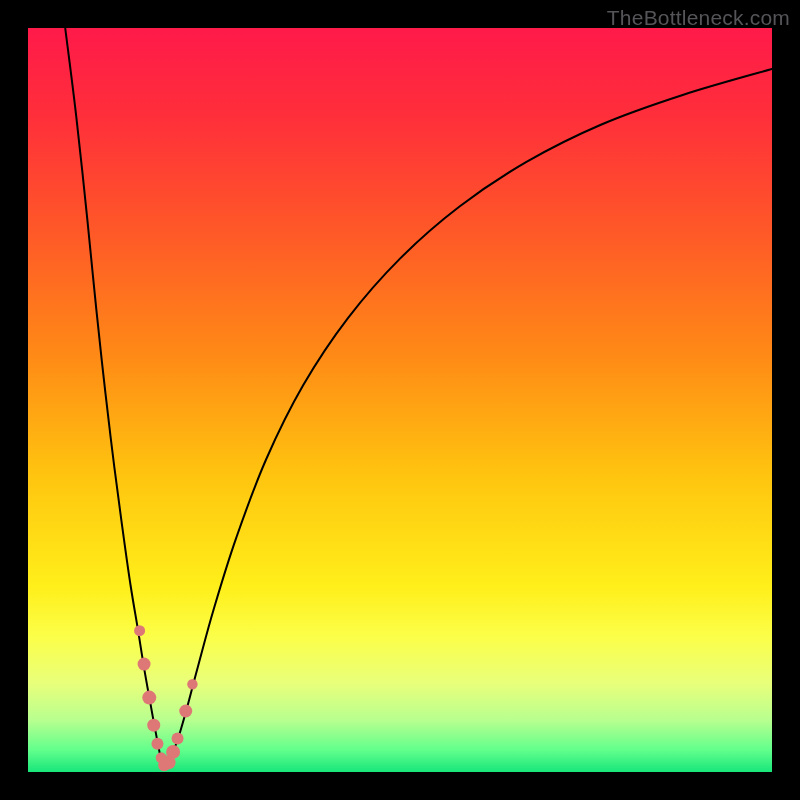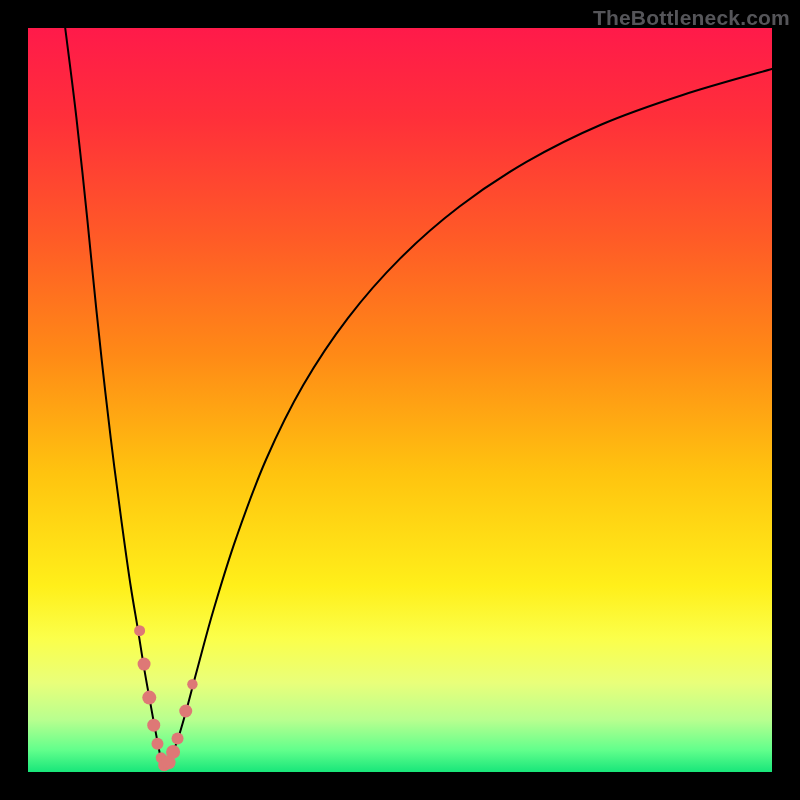--- a/index.html
+++ b/index.html
@@ -31,21 +31,21 @@
     width: 744px;
     height: 744px;
   }
   .watermark {
     position: absolute;
     top: 6px;
     right: 10px;
     color: #555559;
     font-size: 21px;
     letter-spacing: 0.2px;
-    font-weight: 700;
+    font-weight: 400;
   }
 </style>
 </head>
 <body>
 
 <div class="frame">
 
   <div class="plot-area">
     <svg class="gradient-bg" width="744" height="744" viewBox="0 0 744 744">
       <defs>

